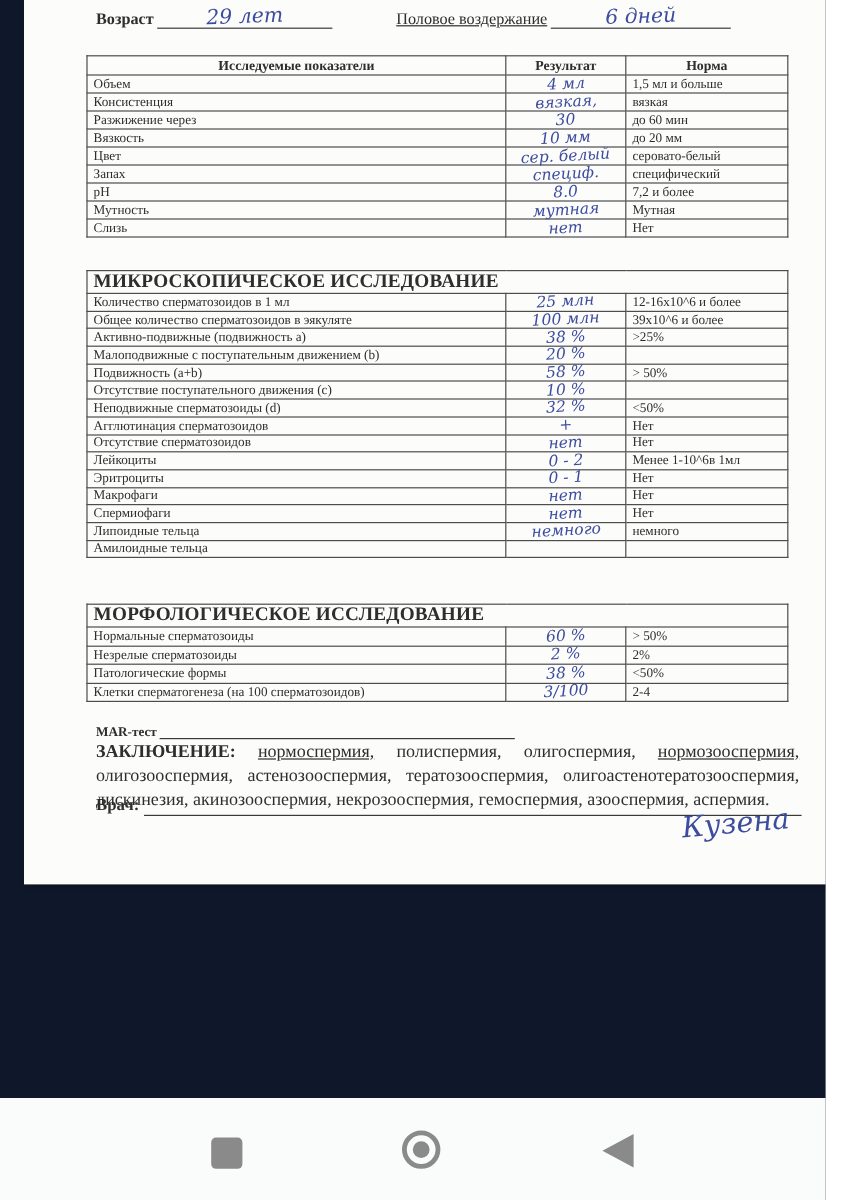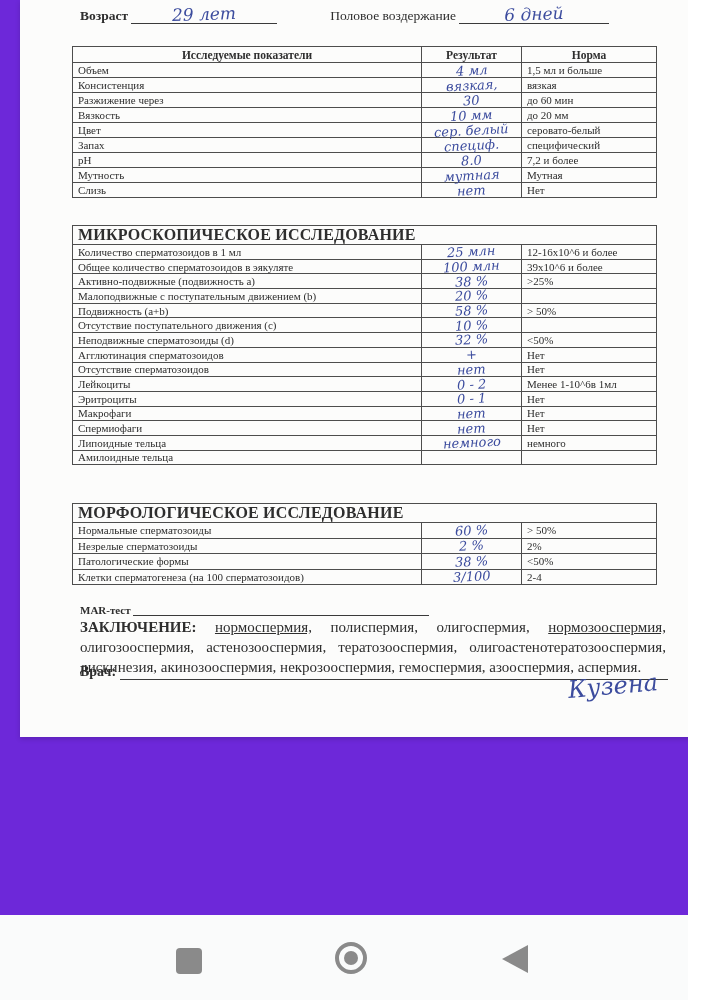--- a/index.html
+++ b/index.html
@@ -1,27 +1,27 @@
 <!DOCTYPE html>
 <html><head>
 <meta charset="utf-8">
 <style>
   * { margin:0; padding:0; box-sizing:border-box; }
   html,body { width:704px; height:1000px; }
   body { font-family:"Liberation Serif","DejaVu Serif",serif; color:#2e2e2e; }
-  .screen { position:relative; width:688px; height:1000px; background:#6d28d9; overflow:hidden; }
+  .screen { position:relative; width:688px; height:1000px; background:#0f172a; overflow:hidden; }
 
   
   .page { position:absolute; left:20px; top:0; width:684px; height:737px;
           background:#fcfcfb; box-shadow:0 2px 5px rgba(0,0,0,.16); }
 
   
   .topline { position:absolute; top:6px; left:60px; right:20px; height:30px; font-size:13.5px; }
   .fld-label { font-weight:bold; }
-  .fld-label2 { font-weight:normal; }
+  .fld-label2 { font-weight:normal;text-decoration:underline; }
   .blank { display:inline-block; border-bottom:1.2px solid #3a3a3a; height:18px;
            vertical-align:bottom; position:relative; }
   .hw { color:#3c4c9e; font-style:italic; font-family:"DejaVu Serif",serif; }
   .blank .hw { position:absolute; left:0; right:0; bottom:-1px; text-align:center;
                font-size:17px; white-space:nowrap; transform:rotate(-2deg); }
 
   
   table { position:absolute; left:52px; width:584px; border-collapse:collapse;
           table-layout:fixed; font-size:11px;padding-left:28px; }
   th,td { border:1px solid #4d4d4d; padding:0 5px; overflow:visible; white-space:nowrap; }

